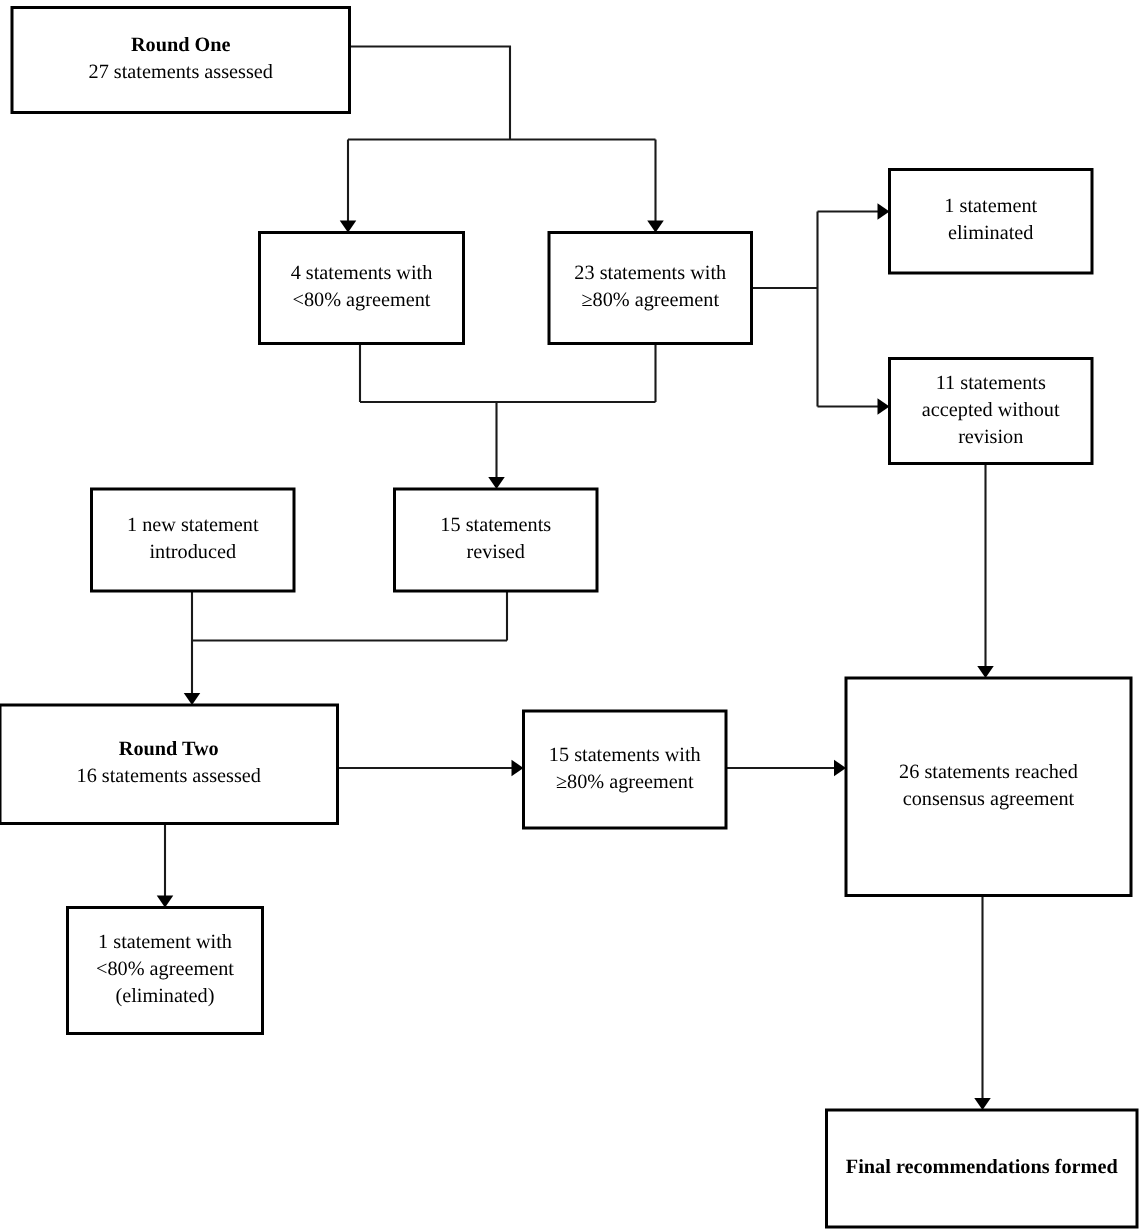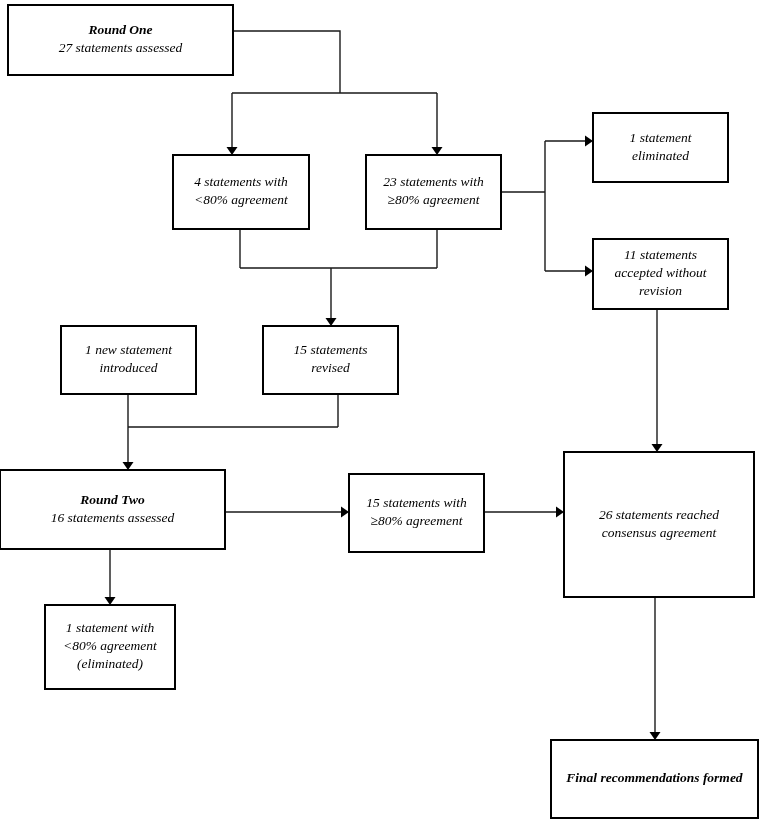--- a/index.html
+++ b/index.html
@@ -11,21 +11,20 @@
     width: 762px;
     height: 821px;
     font-family: "Liberation Serif", "DejaVu Serif", serif;
     color: #000000;
     overflow: hidden;
   }
   #flowchart-root {
     position: relative;
     width: 762px;
     height: 716px;
-    font-style: italic;
   }
   svg.flow-canvas {
     position: absolute;
     top: 0;
     left: 0;
     width: 762px;
     height: 821px;
   }
   .node-box {
     fill: #ffffff;

